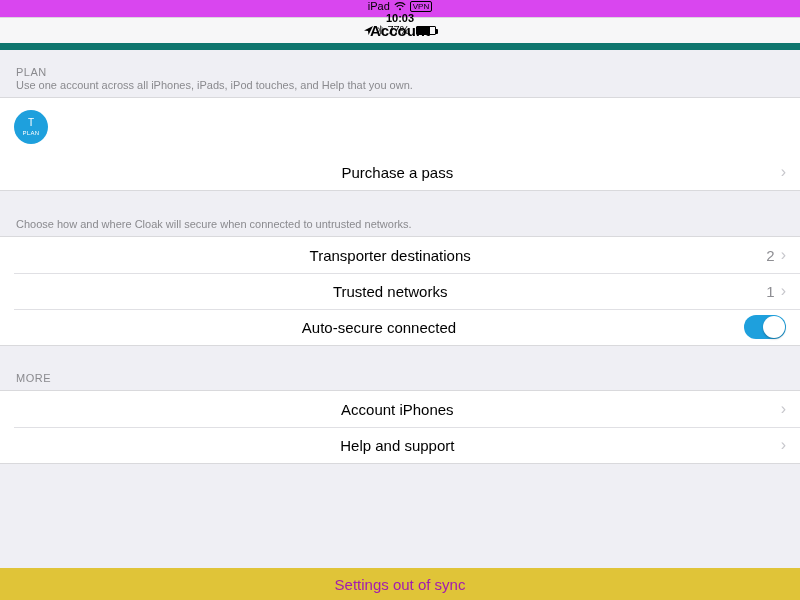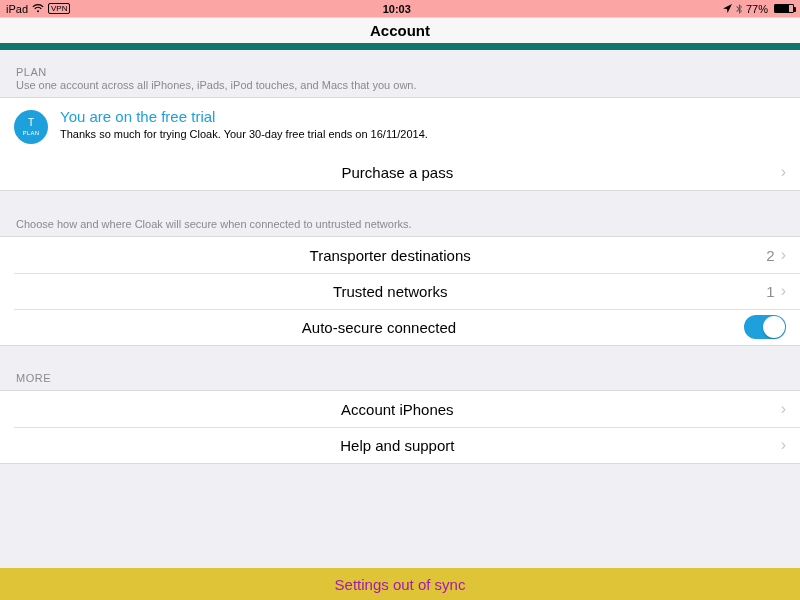--- a/index.html
+++ b/index.html
@@ -6,27 +6,28 @@
   html, body {
     width: 800px; height: 600px; overflow: hidden;
     font-family: -apple-system, "Helvetica Neue", Helvetica, Arial, sans-serif;
     background: #efeff4;
     color: #000;
     font-size: 14px;
   }
   
   .statusbar {
     height: 18px;
-    background: #fca5a5;
+    background: #d946ef;
     display: flex;
     align-items: center;
     justify-content: space-between;
     font-size: 11px;
     padding: 0 6px;
     border-bottom: 0.5px solid #d9d9dc;
+    flex-direction: column;
   }
   .statusbar .left, .statusbar .right { display: flex; align-items: center; gap: 4px; }
   .wifi-icon svg, .arrow-icon svg, .bt-icon svg { display:block; }
   .vpn-badge { border: 1px solid #000; border-radius: 2px; font-size: 8px; padding: 0 2px; line-height: 9px; }
   .battery { display: inline-flex; align-items: center; }
   .battery-body { width: 20px; height: 9px; border: 1px solid #000; border-radius: 1px; position: relative; margin-left: 2px;}
   .battery-body::after { content:""; position:absolute; right:-3px; top:2px; width:2px; height:5px; background:#000; border-radius:0 1px 1px 0;}
   .battery-fill { position:absolute; left:0; top:0; bottom:0; width:77%; background:#000; }
   
   .navheader {
@@ -131,32 +132,28 @@
 <div class="navheader">
   <span>Account</span>
 </div>
 
 <div class="content">
 <div class="scroll">
 
   <div class="section">
     <div class="section-header">
       <div class="section-title">PLAN</div>
-      <div class="section-sub">Use one account across all iPhones, iPads, iPod touches, and Macs that you own.</div>
+      <div class="section-sub">Use one account across all iPhones, iPads, iPod touches, and Help that you own.</div>
     </div>
     <div class="cells">
       <div class="plan-cell">
         <div class="plan-badge">
           <div class="p1">T</div>
           <div class="p2">PLAN</div>
         </div>
-        <div class="plan-text">
-          <div class="plan-title">You are on the free trial</div>
-          <div class="plan-desc">Thanks so much for trying Cloak. Your 30-day free trial ends on 16/11/2014.</div>
-        </div>
       </div>
       <div class="cell">
         <span class="label">Purchase a pass</span>
         <span class="chevron">›</span>
       </div>
     </div>
   </div>
 
   <div class="section" style="margin-top:22px;">
     <div class="section-header">

